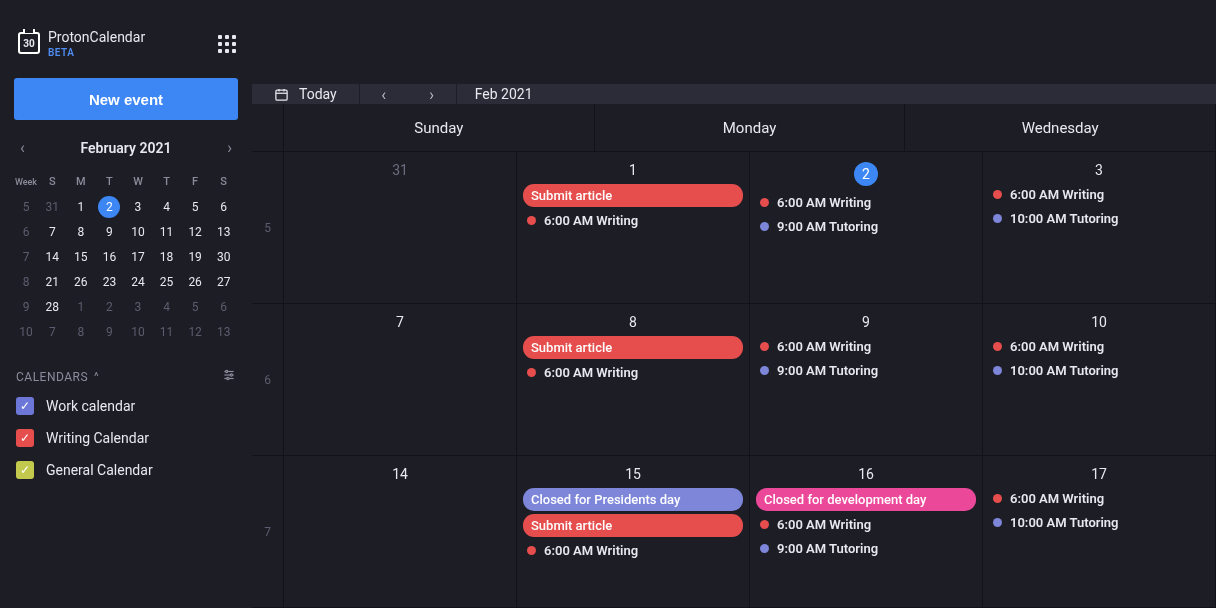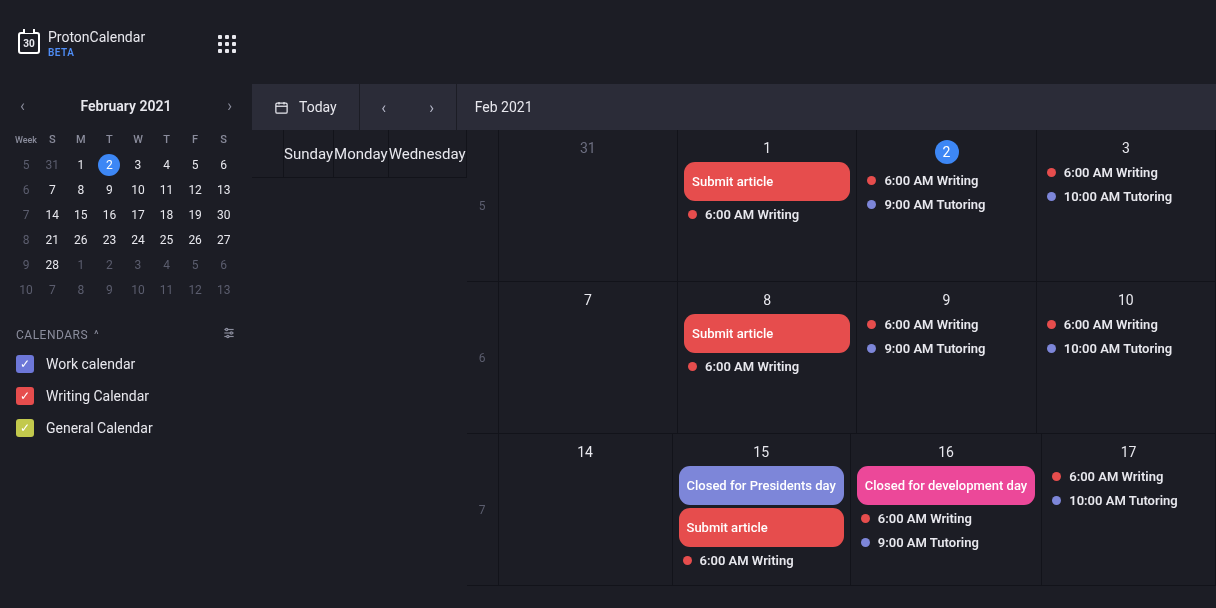--- a/index.html
+++ b/index.html
@@ -81,21 +81,21 @@
   .toolbar .today-btn {
     display: flex; align-items: center; gap: 10px; padding: 0 22px; height: 100%;
     cursor: pointer; border-right: 1px solid #1c1d25;
   }
   .toolbar .today-btn svg { width: 15px; height: 15px; }
   .toolbar .nav-group { display: flex; align-items: center; height: 100%; border-right: 1px solid #1c1d25; }
   .toolbar .nav-btn { width: 48px; display: flex; align-items: center; justify-content: center; height: 100%; cursor: pointer; color: #b6b8c9; font-size: 16px; }
   .toolbar .period { padding: 0 18px; color: #e8e8ee; cursor: pointer; }
 
   
-  .month { flex: 1; display: flex; flex-direction: row; }
+  .month { flex: 1; display: flex; flex-direction: column; }
   .weekday-row { display: flex; height: 48px; border-bottom: 1px solid #12131a; }
   .wk-gutter { width: 32px; flex-shrink: 0; border-right: 1px solid #12131a; }
   .weekday {
     flex: 1; display: flex; align-items: center; justify-content: center; font-size: 15px;
     border-right: 1px solid #12131a;
   }
 
   .weeks { flex: 1; display: flex; flex-direction: column; }
   .week-row { display: flex; height: 152px; border-bottom: 1px solid #12131a; }
   .wk-num {
@@ -109,21 +109,21 @@
   .day-num {
     text-align: center; padding: 10px 0 6px 0; font-size: 14px; color: #e8e8ee;
   }
   .day-num.out { color: #6c6e80; }
   .day-num .today-badge {
     display: inline-flex; width: 24px; height: 24px; background: #3d87f5; color: #fff;
     border-radius: 50%; align-items: center; justify-content: center;
   }
   .events { display: flex; flex-direction: column; gap: 3px; padding: 0 6px; }
   .event-block {
-    border-radius: 11px; padding: 12px 8px; color: #fff; font-size: 13px; font-weight: 500;
+    border-radius: 11px; padding: 4px 8px; color: #fff; font-size: 13px; font-weight: 500;
     cursor: pointer; white-space: nowrap; overflow: hidden; text-overflow: ellipsis;
   }
   .event-dot {
     display: flex; align-items: center; gap: 8px; padding: 3px 4px; font-size: 13px; font-weight: 600;
     cursor: pointer;
   }
   .dot { width: 9px; height: 9px; border-radius: 50%; flex-shrink: 0; }
   .chev-up { font-size: 11px; }
 </style>
 </head>
@@ -145,20 +145,21 @@
           <span></span>
           <span></span>
           <span></span>
           <span></span>
           <span></span>
           <span></span>
           <span></span>
       </div>
     </div>
 
+    <button class="new-event-btn">New event</button>
 
     <div class="mini-cal">
       <div class="mini-cal-head">
         <span class="nav">‹</span>
         <span class="mini-cal-title">February 2021</span>
         <span class="nav">›</span>
       </div>
       <div class="mini-grid" id="mini-grid">
           <div class="mini-cell hdr" style="font-size: 9px;">Week</div>
           <div class="mini-cell hdr">S</div>

